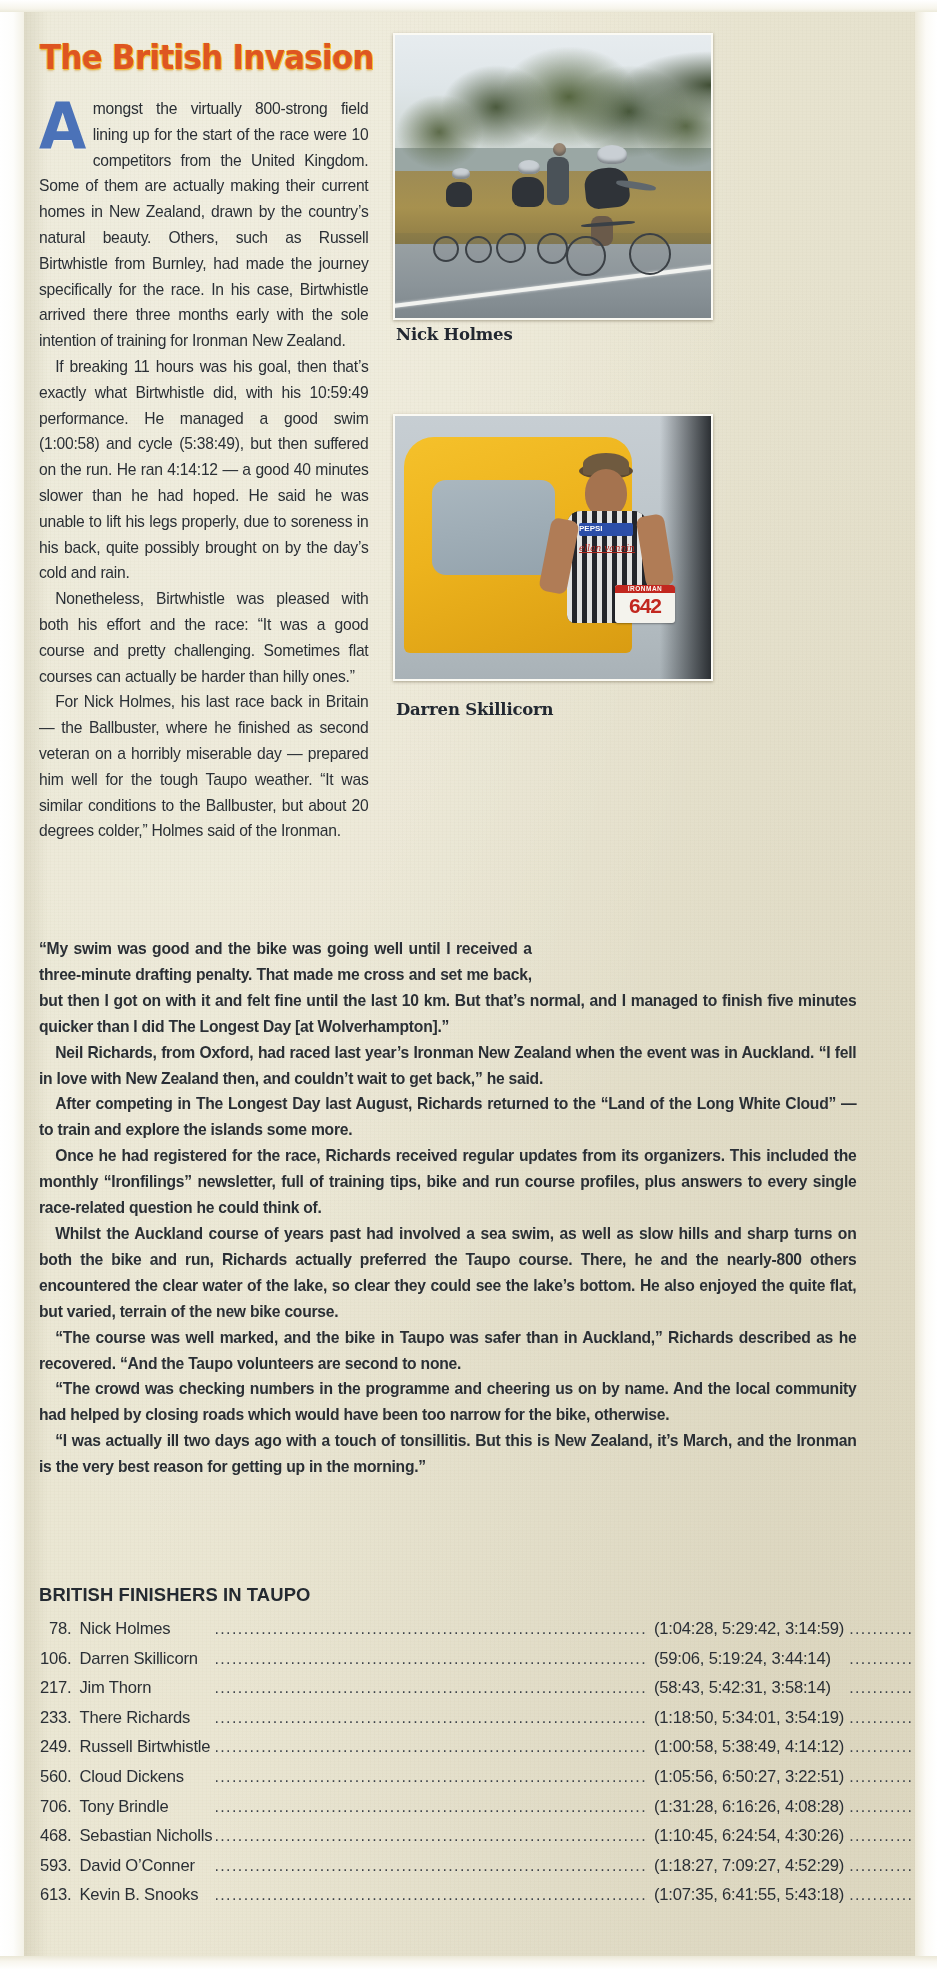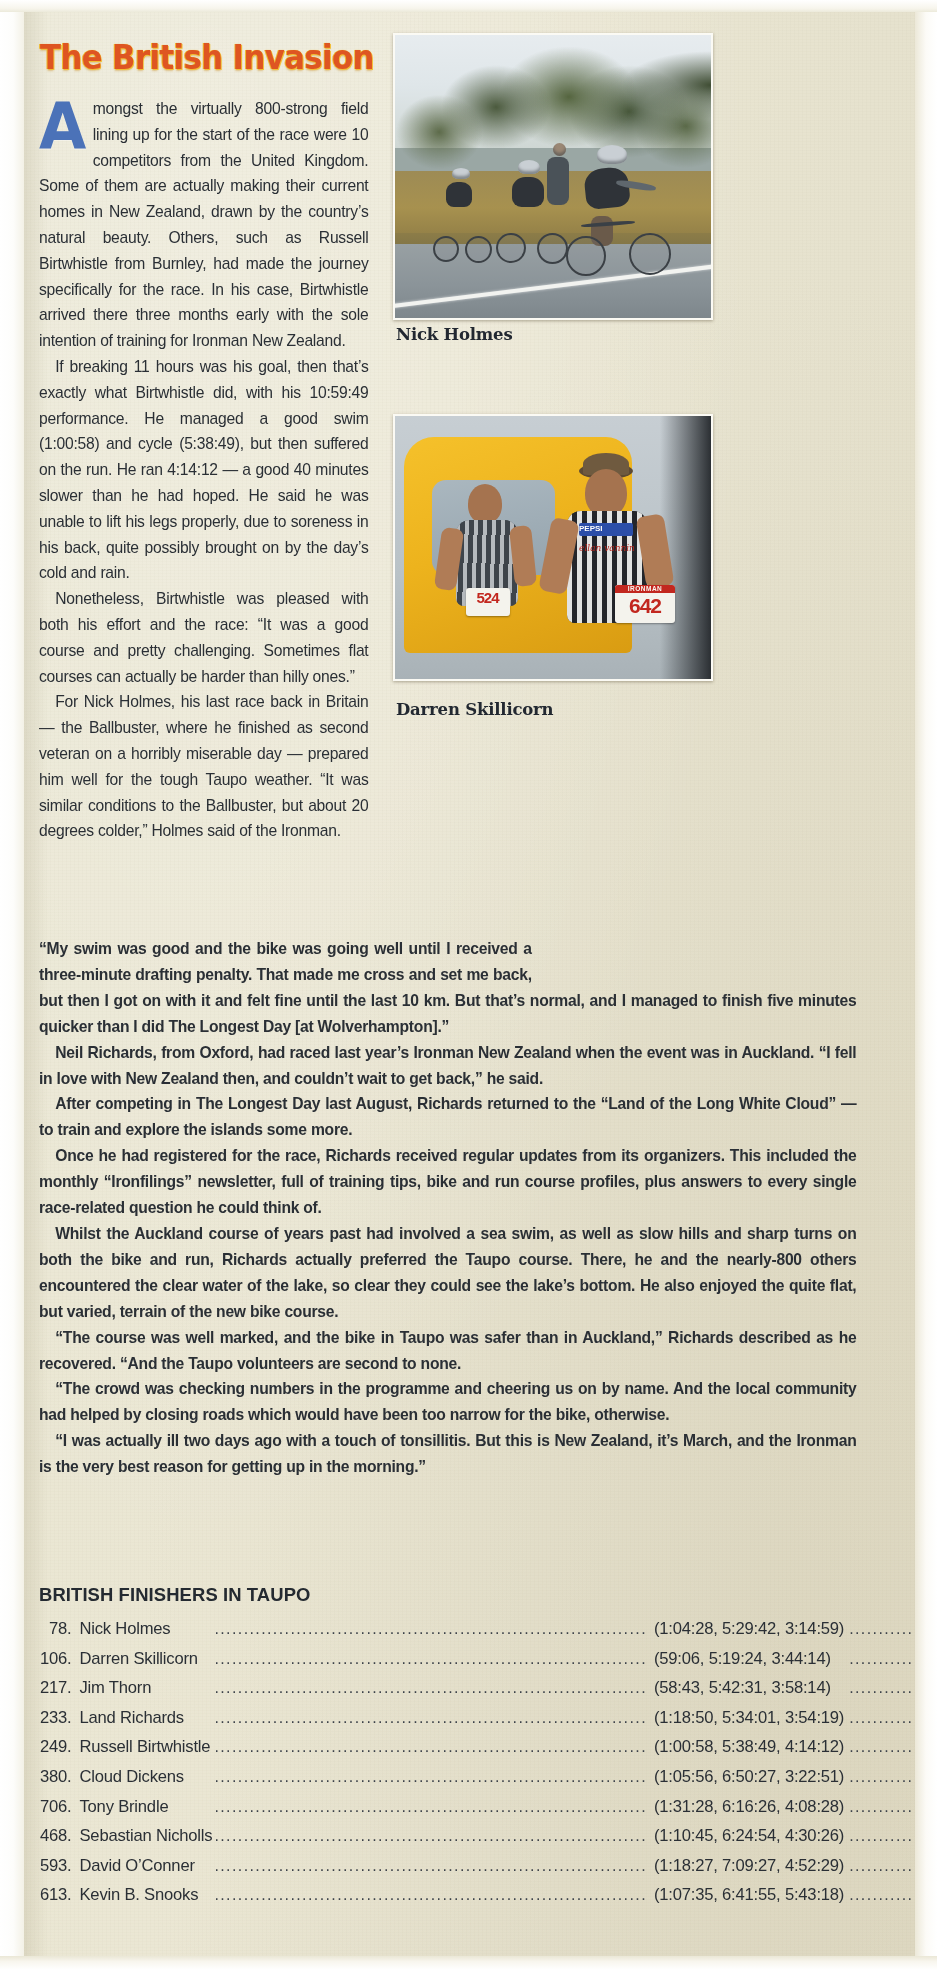--- a/index.html
+++ b/index.html
@@ -258,20 +258,21 @@
   .ph2 .chestlogo {
     position: absolute; background: #2b4ea8; color: #fff;
     font-size: 8px; font-weight: 700; line-height: 11px;
     text-align: left; border-radius: 2px;
   }
   .ph2 .scriptlogo {
     position: absolute; color: #b4281f;
     font-family: "DejaVu Serif", serif;
     font-style: italic; font-size: 9px; line-height: 10px;
     text-align: center;
+    text-decoration: underline;
   }
   .ph2 .cap {
     position: absolute; background: #6f5a3f; border-radius: 50% 50% 10% 10%;
   }
   .ph2 .capbrim {
     position: absolute; background: #5d4a33; border-radius: 50%;
   }
 
   
   .caption {
@@ -385,31 +386,20 @@
   <div class="caption" id="caption-1">Nick Holmes</div>
 
   <div class="photo" id="photo-running">
     <div class="ph2">
       <div class="bgsky"></div>
       <div class="vehicle">
         <div class="window"></div>
       </div>
       <div class="darkright"></div>
 
-      <div class="runner" style="left:16%; top:26%; width:96px; height:74%;">
-        <div class="head" style="left:22px; top:0; width:34px; height:40px;"></div>
-        <div class="torso" style="left:10px; top:36px; width:62px; height:86px; background:#4a5058;">
-          <div class="stripes" style="background:repeating-linear-gradient(92deg,#d9dde0 0 4px,#3a4046 4px 9px); opacity:.75;"></div>
-        </div>
-        <div class="arm" style="left:-8px; top:44px; width:22px; height:62px; transform:rotate(8deg);"></div>
-        <div class="arm" style="left:66px; top:42px; width:22px; height:60px; transform:rotate(-6deg);"></div>
-        <div class="bib" style="left:20px; top:104px; width:44px; height:28px; font-size:15px; line-height:20px;">
-          <span class="bibnum">524</span>
-        </div>
-      </div>
 
       <div class="runner" style="left:50%; top:14%; width:132px; height:86%;">
         <div class="capbrim" style="left:26px; top:10px; width:54px; height:16px;"></div>
         <div class="cap" style="left:30px; top:0px; width:46px; height:22px;"></div>
         <div class="head" style="left:32px; top:16px; width:42px; height:48px;"></div>
         <div class="torso" style="left:14px; top:58px; width:80px; height:112px; background:#20232a;">
           <div class="stripes"></div>
         </div>
         <div class="chestlogo" style="left:26px; top:70px; width:54px; height:13px;">PEPSI</div>
         <div class="scriptlogo" style="left:22px; top:90px; width:64px;">ellan vannin</div>
@@ -472,42 +462,42 @@
             <td class="c-dots1">
               <span class="dots">..........................................................................</span>
             </td>
             <td class="c-splits">(58:43, 5:42:31, 3:58:14)</td>
             <td class="c-dots2">
               <span class="dots">..........................................................................</span>
             </td>
           </tr>
           <tr class="rrow">
             <td class="c-place">233.</td>
-            <td class="c-name">Land Richards</td>
+            <td class="c-name">There Richards</td>
             <td class="c-dots1">
               <span class="dots">..........................................................................</span>
             </td>
             <td class="c-splits">(1:18:50, 5:34:01, 3:54:19)</td>
             <td class="c-dots2">
               <span class="dots">..........................................................................</span>
             </td>
           </tr>
           <tr class="rrow">
             <td class="c-place">249.</td>
             <td class="c-name">Russell Birtwhistle</td>
             <td class="c-dots1">
               <span class="dots">..........................................................................</span>
             </td>
             <td class="c-splits">(1:00:58, 5:38:49, 4:14:12)</td>
             <td class="c-dots2">
               <span class="dots">..........................................................................</span>
             </td>
           </tr>
           <tr class="rrow">
-            <td class="c-place">380.</td>
+            <td class="c-place">560.</td>
             <td class="c-name">Cloud Dickens</td>
             <td class="c-dots1">
               <span class="dots">..........................................................................</span>
             </td>
             <td class="c-splits">(1:05:56, 6:50:27, 3:22:51)</td>
             <td class="c-dots2">
               <span class="dots">..........................................................................</span>
             </td>
           </tr>
           <tr class="rrow">

